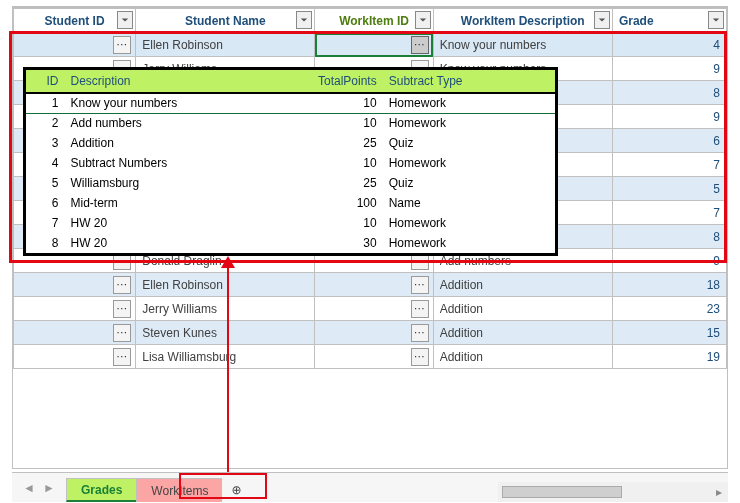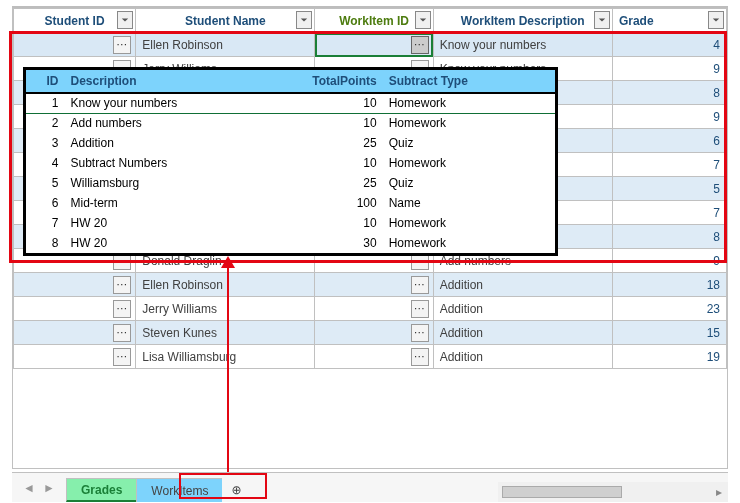--- a/index.html
+++ b/index.html
@@ -28,36 +28,36 @@
   .redbox1 { position:absolute; left:9px; top:31px; width:718px; height:232px; border:3px solid #e30613; pointer-events:none; }
   .redbox2 { position:absolute; left:179px; bottom:4px; width:88px; height:26px; border:2px solid #e30613; pointer-events:none; }
 
   
   .arrow-line { position:absolute; left:227px; top:264px; width:2px; height:210px; background:#e30613; pointer-events:none; }
   .arrow-head { position:absolute; left:221px; top:256px; width:0; height:0; border-left:7px solid transparent; border-right:7px solid transparent; border-bottom:12px solid #e30613; pointer-events:none; }
 
   
   .popup { position:absolute; left:23px; top:67px; width:535px; border:3px solid #000; background:#fff; }
   .popup table { width:100%; border-collapse:collapse; table-layout:fixed; }
-  .popup th { background:#7dd3fc; font-weight:bold; color:#1e4e79; border-bottom:2px solid #000; padding:4px 6px; text-align:left; height:22px; white-space:nowrap; }
+  .popup th { background:#bef264; font-weight:normal; color:#1e4e79; border-bottom:2px solid #000; padding:4px 6px; text-align:left; height:22px; white-space:nowrap; }
   .popup th.r { text-align:right; }
   .popup td { padding:2px 6px; color:#000; height:20px; border:none; white-space:nowrap; }
   .popup td.r { text-align:right; }
   .popup tr.prow td { background:#fff; }
   .popup tr.prow.hl td { background:#fff; }
   .popup tr.prow:first-child td { border-bottom:1px solid #0f6f36; }
   .popup .c-id{width:38px;} .popup .c-desc{width:196px;} .popup .c-tp{width:118px;} .popup .c-type{width:170px;}
 
   
   .tabbar { position:absolute; left:12px; right:12px; bottom:1px; height:30px; display:flex; align-items:center; background:#f6f6f6; border-top:1px solid #c0c0c0; }
   .navbtns { display:flex; gap:2px; padding:0 8px; }
   .navbtn { width:18px; height:18px; color:#999; display:flex; align-items:center; justify-content:center; }
   .tabs { display:flex; align-items:flex-end; height:100%; }
-  .tab { padding:6px 14px; border:1px solid #c0c0c0; border-bottom:none; background:#7dd3fc; color:#444; margin-right:-1px; height:24px; display:flex; align-items:center; }
-  .tab.active { background:#86efac; font-weight:bold; color:#1a7f37; border-bottom:2px solid #1a7f37; }
+  .tab { padding:6px 14px; border:1px solid #c0c0c0; border-bottom:none; background:#fca5a5; color:#444; margin-right:-1px; height:24px; display:flex; align-items:center; }
+  .tab.active { background:#bef264; font-weight:bold; color:#1a7f37; border-bottom:2px solid #1a7f37; }
   .tab.add { width:28px; justify-content:center; background:#f6f6f6; border:none; }
   .scrollbar { position:absolute; right:0; bottom:0; width:230px; height:20px; background:#f0f0f0; display:flex; align-items:center; }
   .thumb { margin-left:4px; width:120px; height:12px; background:#cfcfcf; border:1px solid #aaa; }
   .sbtn { width:18px; height:18px; margin-left:auto; color:#888; display:flex; align-items:center; justify-content:center; }
 </style>
 </head>
 <body>
 
 <div class="sheet">
   <table class="main">

